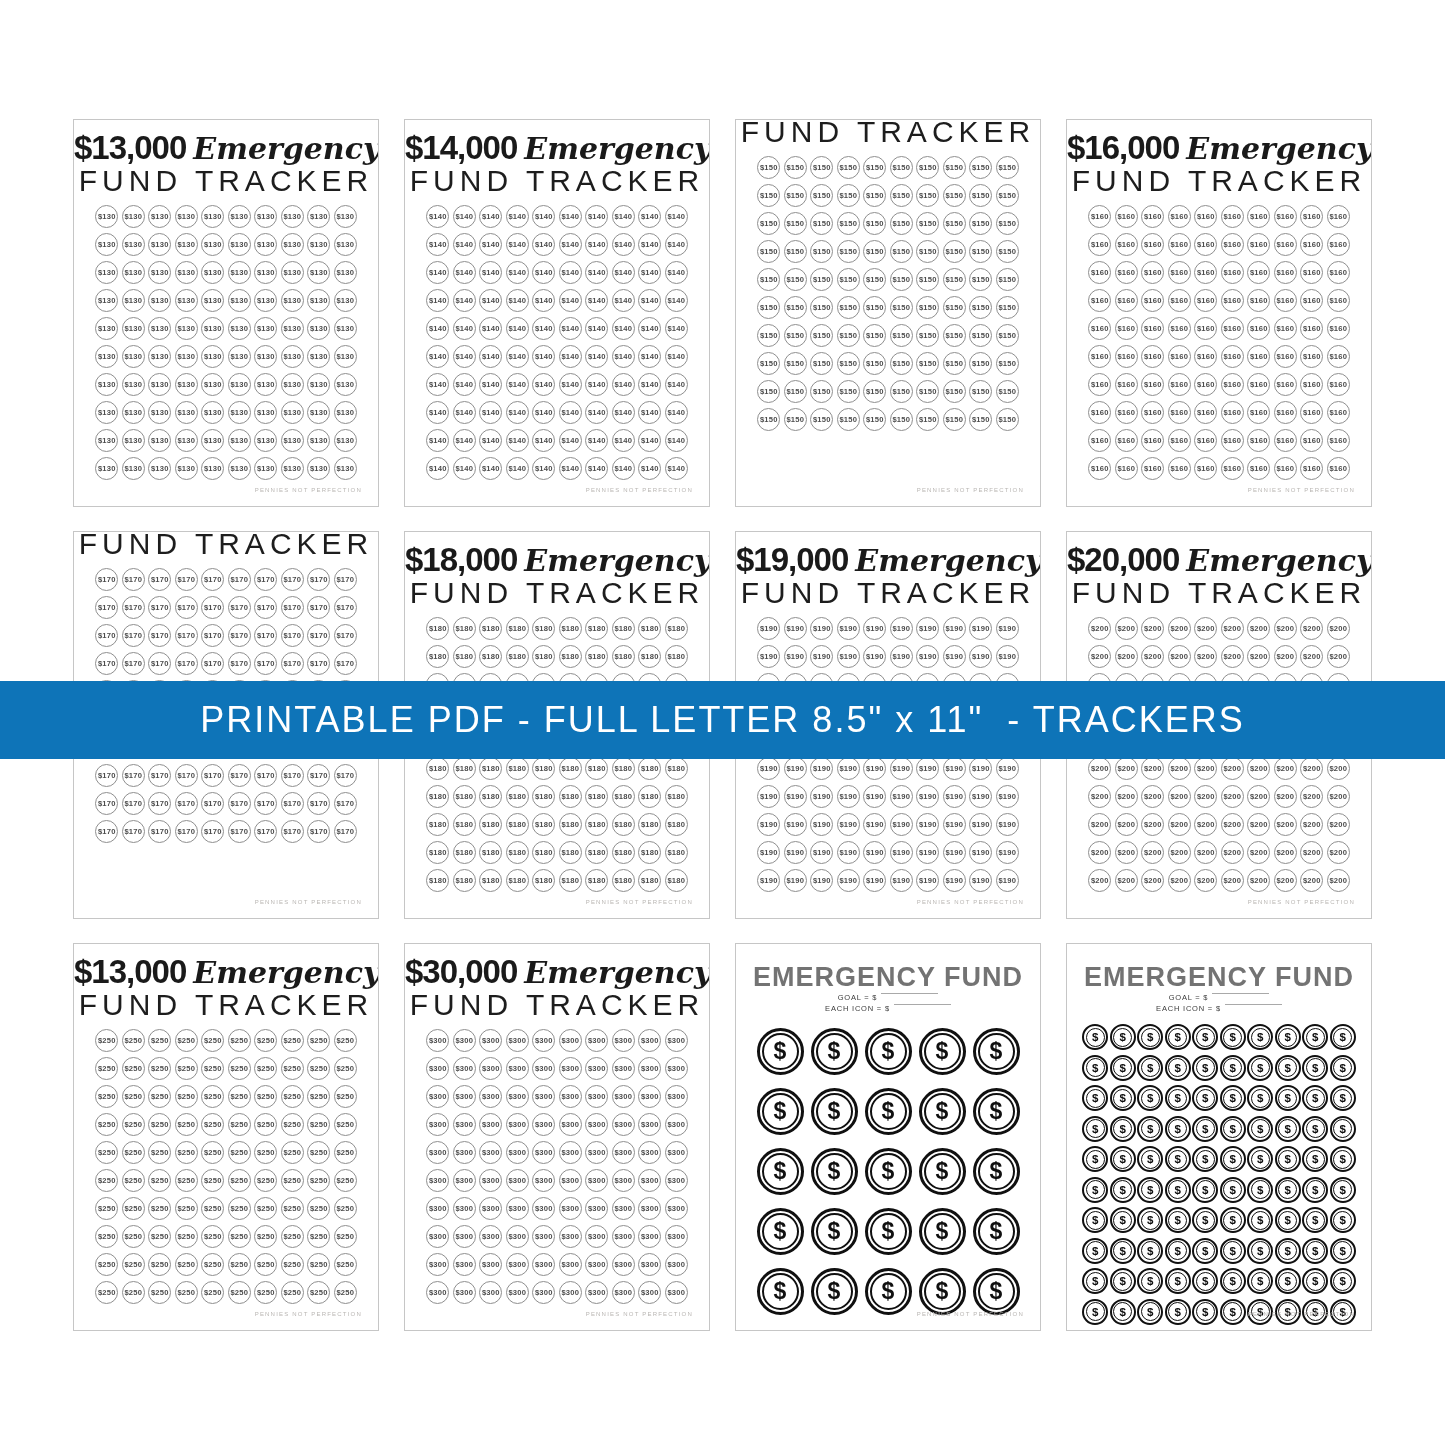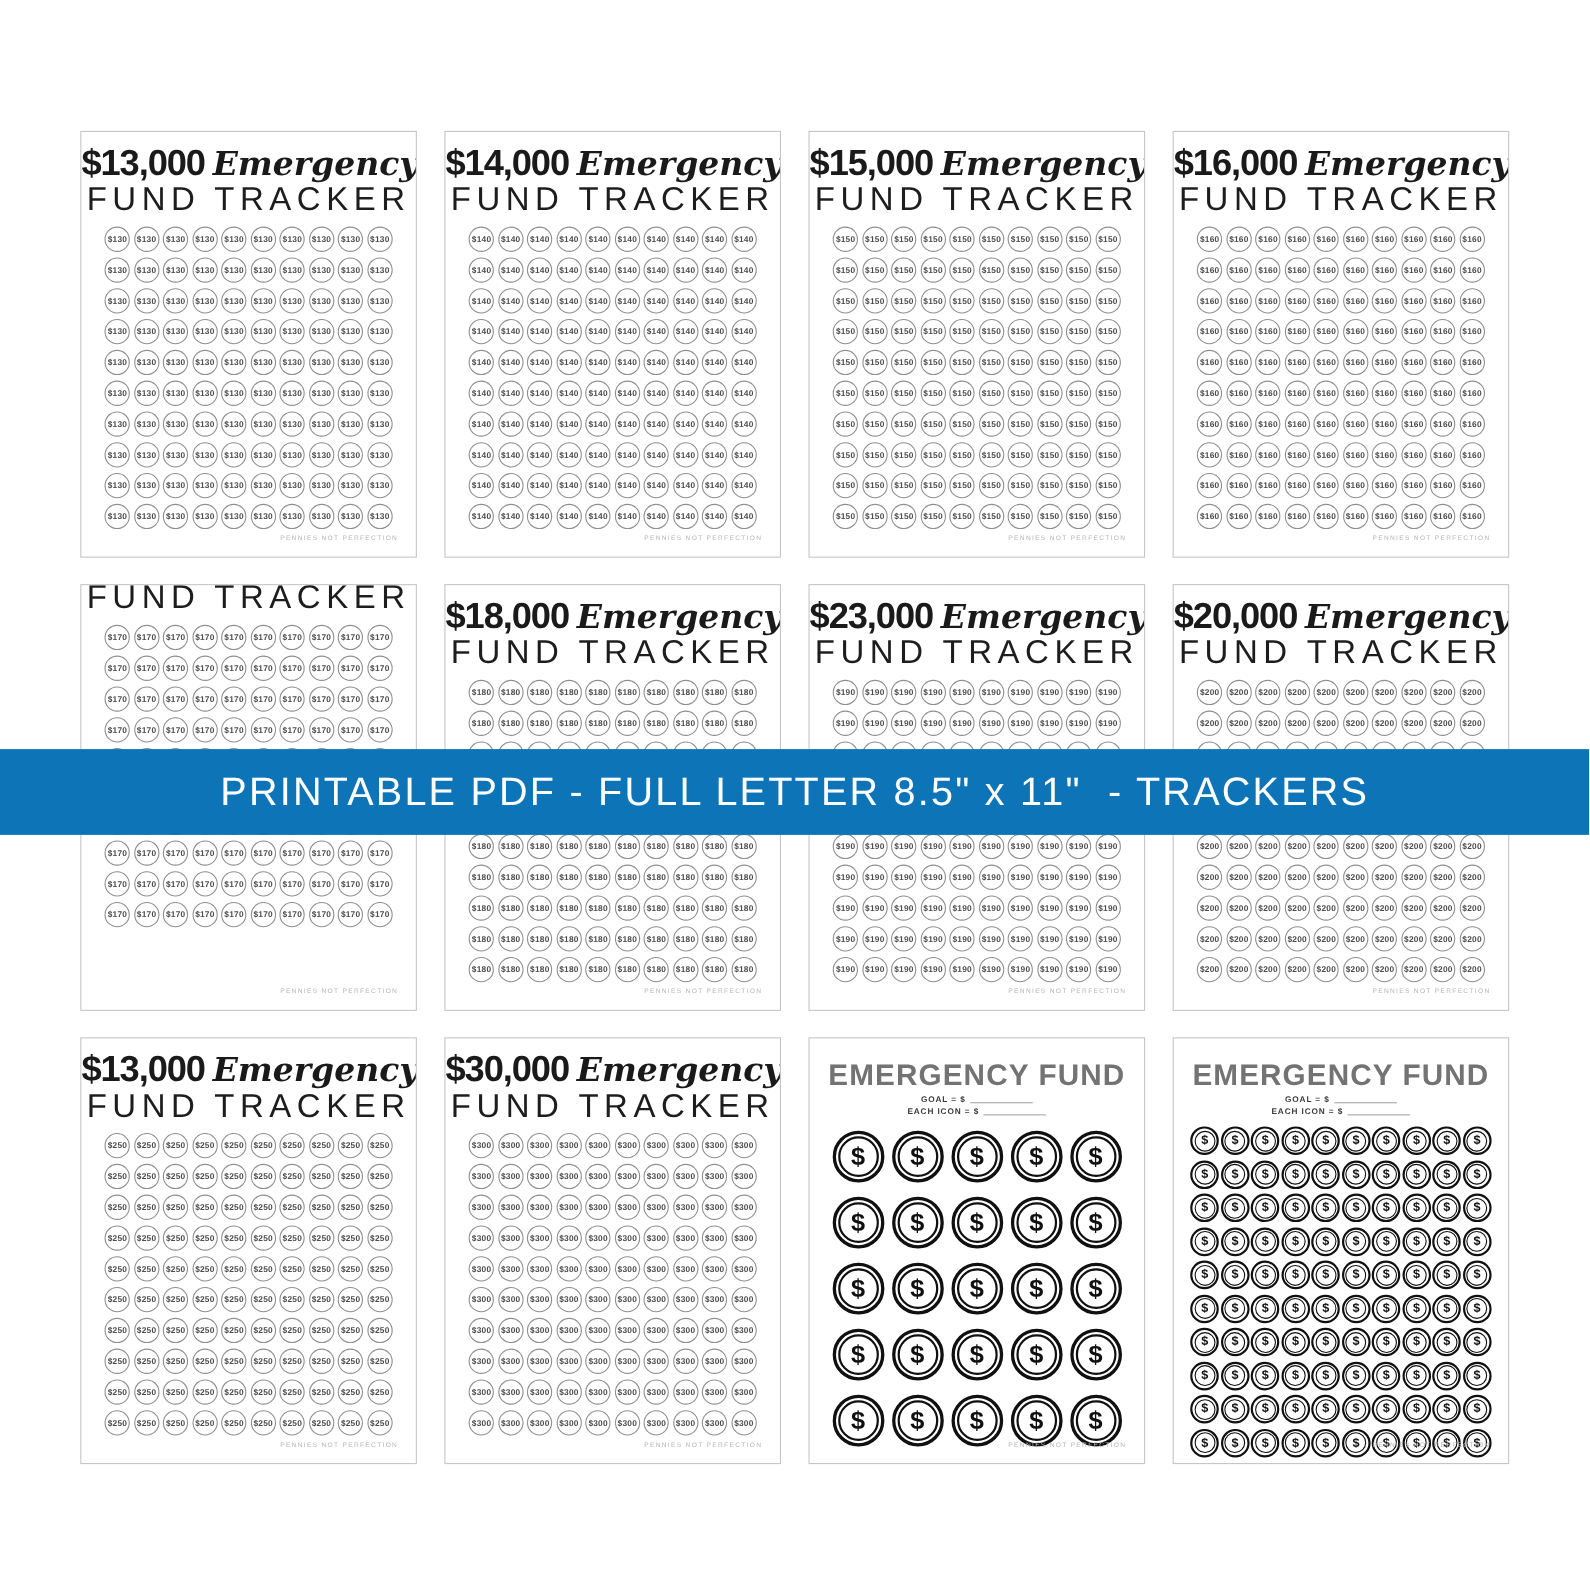--- a/index.html
+++ b/index.html
@@ -89,24 +89,24 @@
   .coin-title {
     margin-top:18px;
     text-align:center;
     font-size:27px;
     font-weight:800;
     letter-spacing:1px;
     color:#737373;
     white-space:nowrap;
   }
   .goal-row {
-    display:flex; align-items:flex-end; justify-content:center;
+    display:flex; justify-content:center;
     height:11px;
     font-size:7.5px;
-    font-weight:700;
+    font-weight:400;
     letter-spacing:0.8px;
     color:#3b3b3b;
   }
   .goal-line {
     display:inline-block;
     width:57px; height:1px;
     border-bottom:1px solid #a9a9a9;
     margin-left:4px; margin-bottom:1px;
   }
   .coin-grid { display:grid; justify-content:center; }
@@ -362,21 +362,20 @@
           <div class="cell">$140</div>
           <div class="cell">$140</div>
           <div class="cell">$140</div>
           <div class="cell">$140</div>
           <div class="cell">$140</div>
           <div class="cell">$140</div>
         </div>
         <span class="card-footer">PENNIES NOT PERFECTION</span>
       </div>
       <div class="card">
-        <div class="card-title"><span class="amount">$15,000</span><span class="script">Emergency</span></div>
         <div class="subtitle">FUND TRACKER</div>
         <div class="cell-grid">
           <div class="cell">$150</div>
           <div class="cell">$150</div>
           <div class="cell">$150</div>
           <div class="cell">$150</div>
           <div class="cell">$150</div>
           <div class="cell">$150</div>
           <div class="cell">$150</div>
           <div class="cell">$150</div>
@@ -789,21 +788,21 @@
           <div class="cell">$180</div>
           <div class="cell">$180</div>
           <div class="cell">$180</div>
           <div class="cell">$180</div>
           <div class="cell">$180</div>
           <div class="cell">$180</div>
         </div>
         <span class="card-footer">PENNIES NOT PERFECTION</span>
       </div>
       <div class="card">
-        <div class="card-title"><span class="amount">$23,000</span><span class="script">Emergency</span></div>
+        <div class="card-title"><span class="amount">$19,000</span><span class="script">Emergency</span></div>
         <div class="subtitle">FUND TRACKER</div>
         <div class="cell-grid">
           <div class="cell">$190</div>
           <div class="cell">$190</div>
           <div class="cell">$190</div>
           <div class="cell">$190</div>
           <div class="cell">$190</div>
           <div class="cell">$190</div>
           <div class="cell">$190</div>
           <div class="cell">$190</div>

